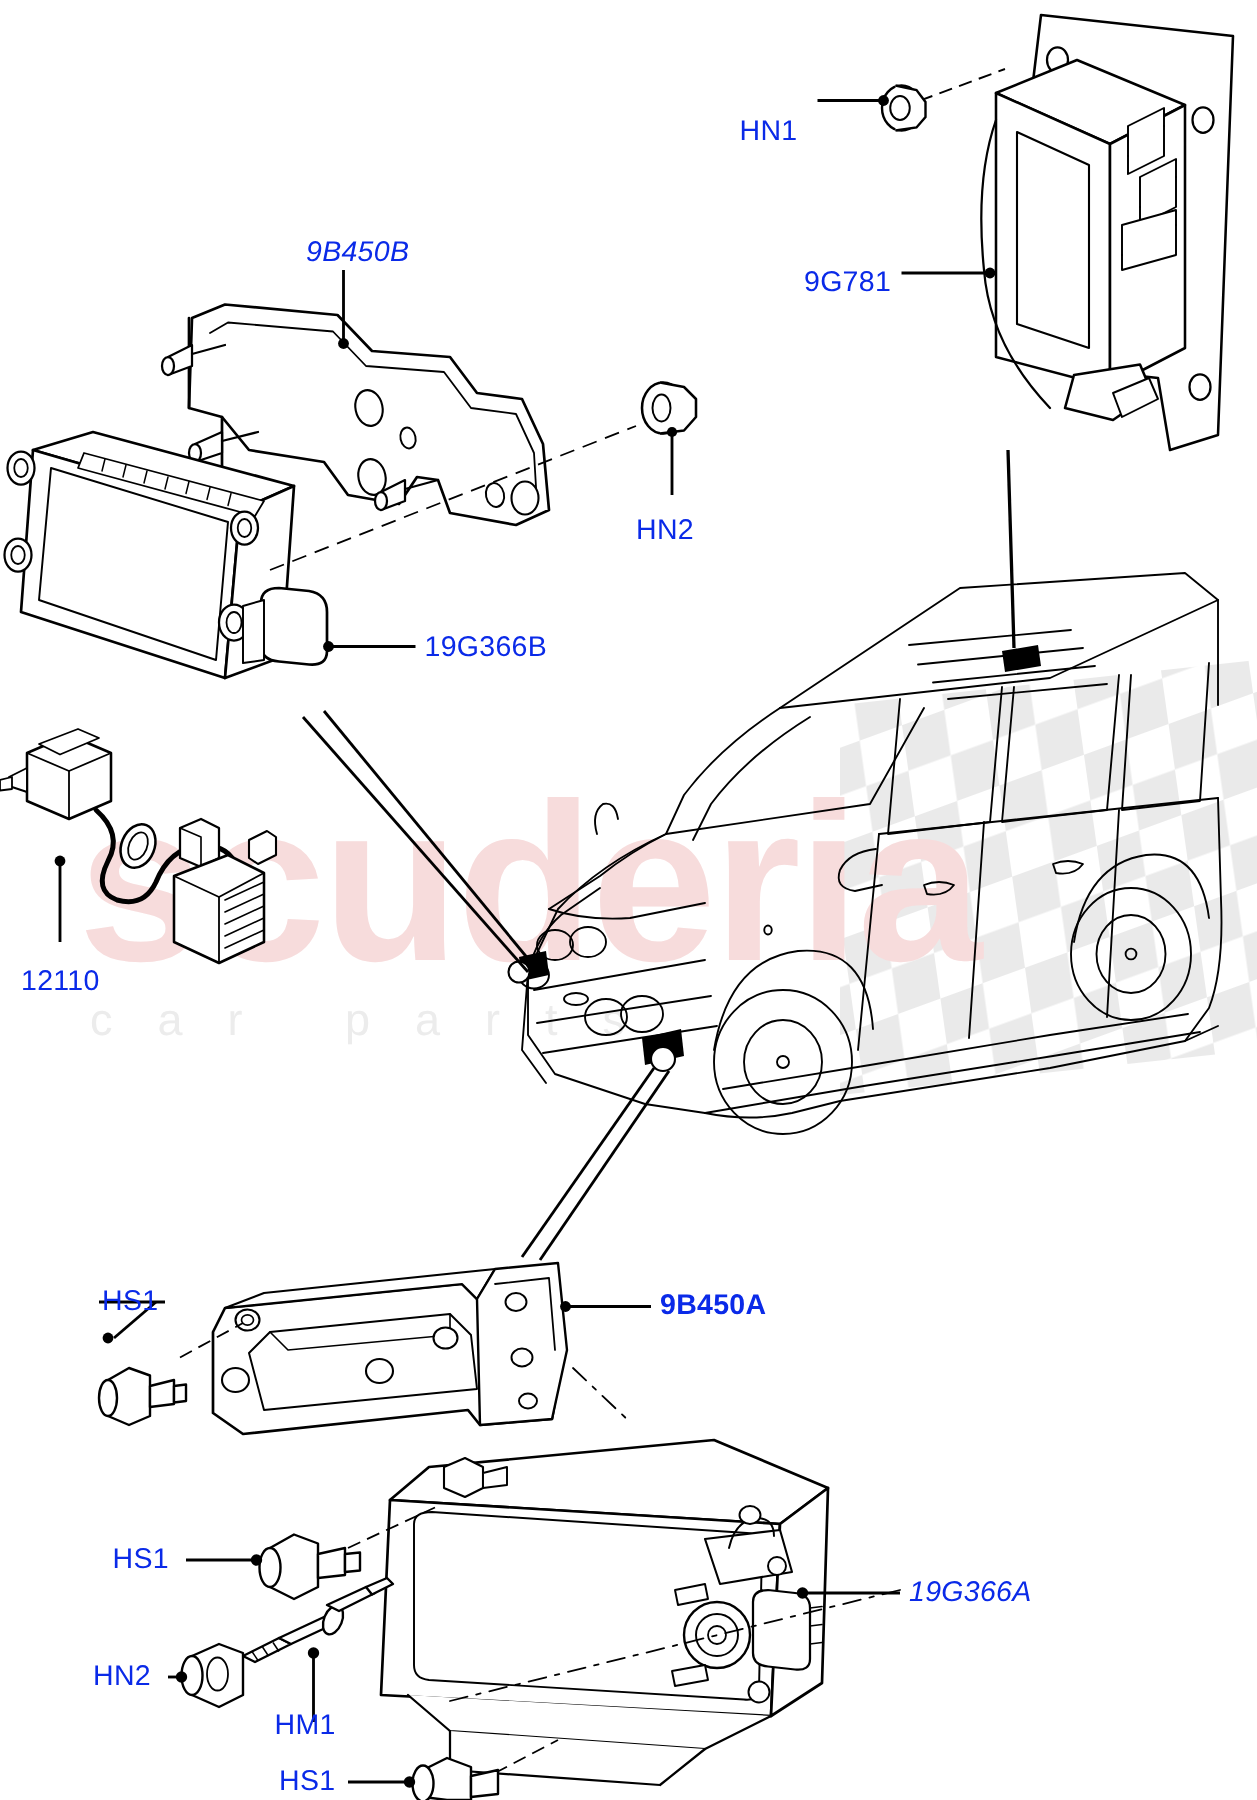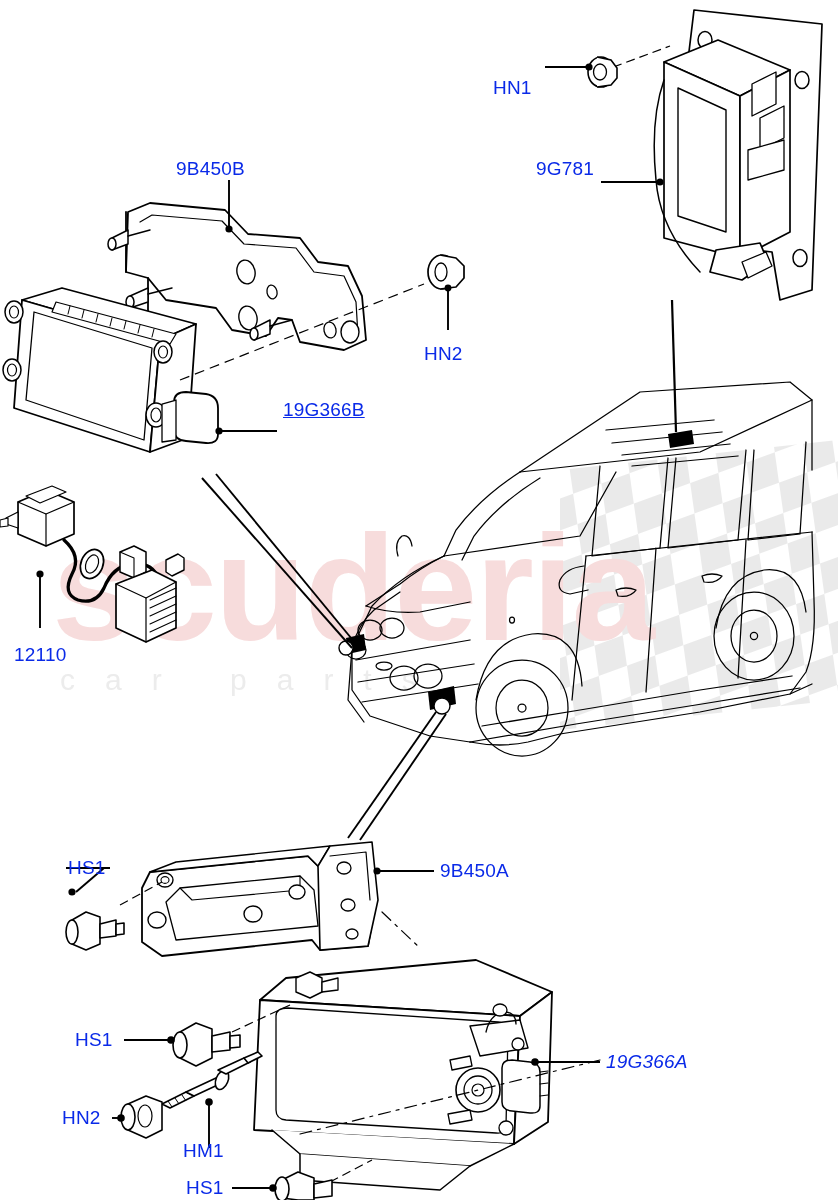--- a/index.html
+++ b/index.html
@@ -441,26 +441,26 @@
       <ellipse cx="282" cy="1189" rx="7" ry="12"></ellipse>
       <path d="M 314,1184 L 332,1180 L 332,1196 L 314,1198 Z"></path>
     </g>
     <line x1="232" y1="1188" x2="272" y2="1188" stroke="#000" stroke-width="1.9"></line>
     <circle cx="273" cy="1188" r="3.8" fill="#000"></circle>
   </g>
 
 </svg>
 
 <div class="lbl" style="left:493px;top:61px;margin-top:16px;">HN1</div>
-<div class="lbl" style="left:536px;top:158px;">9G781</div>
-<div class="lbl" style="left:176px;top:158px;">9B450B</div>
+<div class="lbl" style="left:536px;top:178px;">9G781</div>
+<div class="lbl" style="left:204px;top:158px;font-style:italic;">9B450B</div>
 <div class="lbl" style="left:424px;top:343px;">HN2</div>
-<div class="lbl" style="left:283px;top:399px;text-decoration:underline;">19G366B</div>
+<div class="lbl" style="left:283px;top:421px;">19G366B</div>
 <div class="lbl" style="left:14px;top:644px;">12110</div>
 <div class="lbl" style="left:68px;top:857px;">HS1</div>
-<div class="lbl" style="left:440px;top:860px;">9B450A</div>
+<div class="lbl" style="left:440px;top:860px;font-weight:bold;">9B450A</div>
 <div class="lbl" style="left:75px;top:1029px;">HS1</div>
 <div class="lbl" style="left:62px;top:1107px;">HN2</div>
 <div class="lbl" style="left:183px;top:1140px;">HM1</div>
 <div class="lbl" style="left:606px;top:1051px;font-style:italic;">19G366A</div>
 <div class="lbl" style="left:186px;top:1177px;">HS1</div>
 
 </div>
 
 </body></html>

